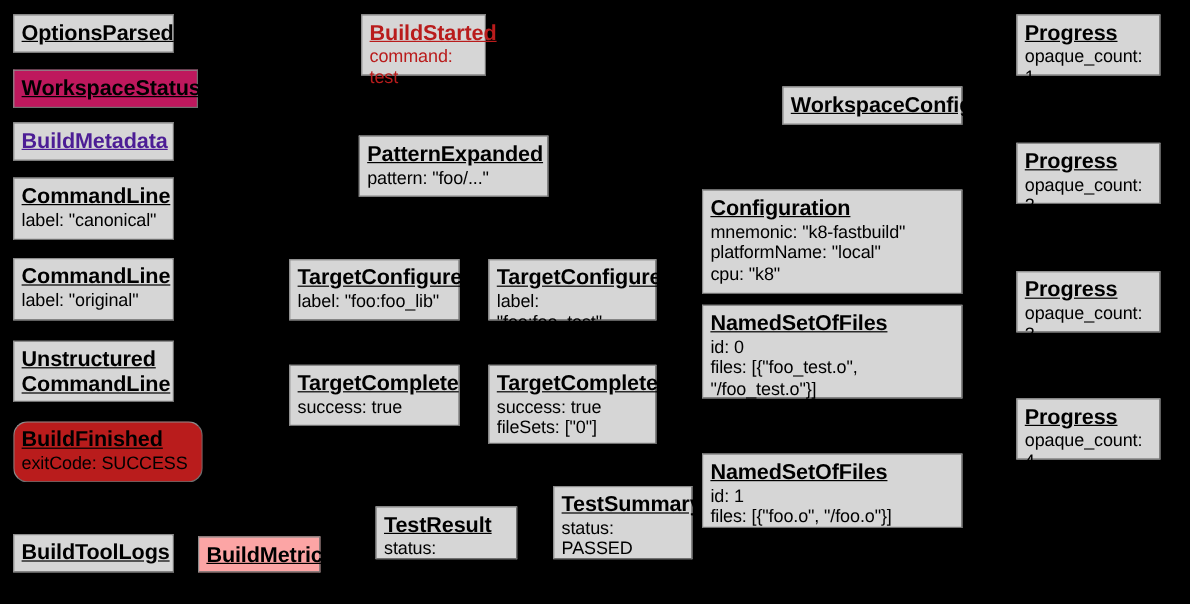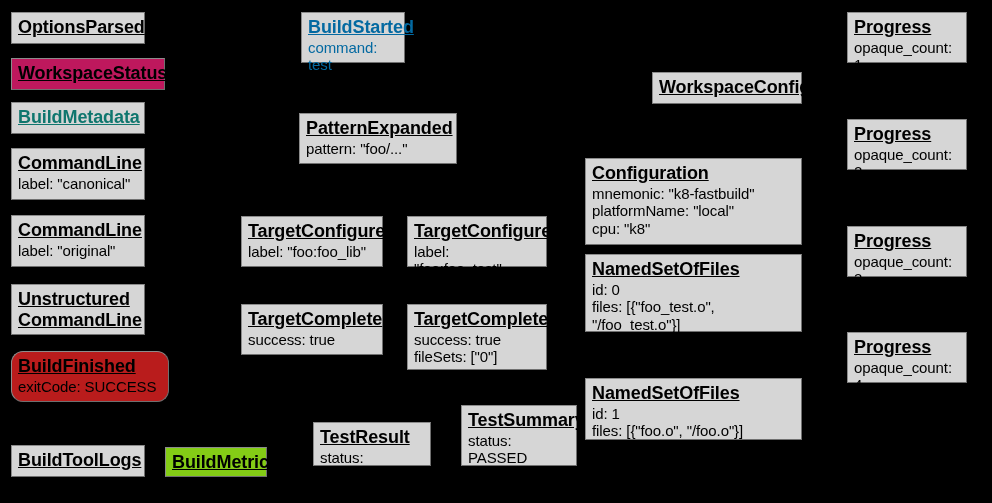--- a/index.html
+++ b/index.html
@@ -48,21 +48,21 @@
 </head>
 <body>
 
 <div id="canvas" style="width: 992px; height: 503px; background: rgb(0, 0, 0);">
     <div class="node" style="left: 11px; top: 12px; width: 134px; height: 32px; background: rgb(214, 214, 214); color: rgb(0, 0, 0);">
       <div class="node-title">OptionsParsed</div>
     </div>
     <div class="node" style="left: 11px; top: 58px; width: 154px; height: 32px; background: #be185d; color: rgb(0, 0, 0);">
       <div class="node-title">WorkspaceStatus</div>
     </div>
-    <div class="node" style="left: 11px; top: 102px; width: 134px; height: 32px; background: rgb(214, 214, 214); color: #0f766e;">
+    <div class="node" style="left: 11px; top: 102px; width: 134px; height: 32px; background: rgb(214, 214, 214); color: #4c1d95;">
       <div class="node-title">BuildMetadata</div>
     </div>
     <div class="node" style="left: 11px; top: 148px; width: 134px; height: 52px; background: rgb(214, 214, 214); color: rgb(0, 0, 0);">
       <div class="node-title">CommandLine</div>
       <div class="node-fields">label: "canonical"</div>
     </div>
     <div class="node" style="left: 11px; top: 215px; width: 134px; height: 52px; background: rgb(214, 214, 214); color: rgb(0, 0, 0);">
       <div class="node-title">CommandLine</div>
       <div class="node-fields">label: "original"</div>
     </div>
@@ -70,24 +70,24 @@
       <div class="node-title">Unstructured
 CommandLine</div>
     </div>
     <div class="node" style="left: 11px; top: 351px; width: 158px; height: 51px; background: #b91c1c; color: rgb(0, 0, 0); border-radius: 12px;">
       <div class="node-title">BuildFinished</div>
       <div class="node-fields">exitCode: SUCCESS</div>
     </div>
     <div class="node" style="left: 11px; top: 445px; width: 134px; height: 32px; background: rgb(214, 214, 214); color: rgb(0, 0, 0); text-align: right;">
       <div class="node-title">BuildToolLogs</div>
     </div>
-    <div class="node" style="left: 165px; top: 447px; width: 102px; height: 30px; background: #84cc16; color: rgb(0, 0, 0);">
+    <div class="node" style="left: 165px; top: 447px; width: 102px; height: 30px; background: #fca5a5; color: rgb(0, 0, 0);">
       <div class="node-title">BuildMetrics</div>
     </div>
-    <div class="node" style="left: 301px; top: 12px; width: 104px; height: 51px; background: rgb(214, 214, 214); color: #0369a1;">
+    <div class="node" style="left: 301px; top: 12px; width: 104px; height: 51px; background: rgb(214, 214, 214); color: #b91c1c;">
       <div class="node-title">BuildStarted</div>
       <div class="node-fields">command: test</div>
     </div>
     <div class="node" style="left: 299px; top: 113px; width: 158px; height: 51px; background: rgb(214, 214, 214); color: rgb(0, 0, 0);">
       <div class="node-title">PatternExpanded</div>
       <div class="node-fields">pattern: "foo/..."</div>
     </div>
     <div class="node" style="left: 241px; top: 216px; width: 142px; height: 51px; background: rgb(214, 214, 214); color: rgb(0, 0, 0);">
       <div class="node-title">TargetConfigured</div>
       <div class="node-fields">label: "foo:foo_lib"</div>

